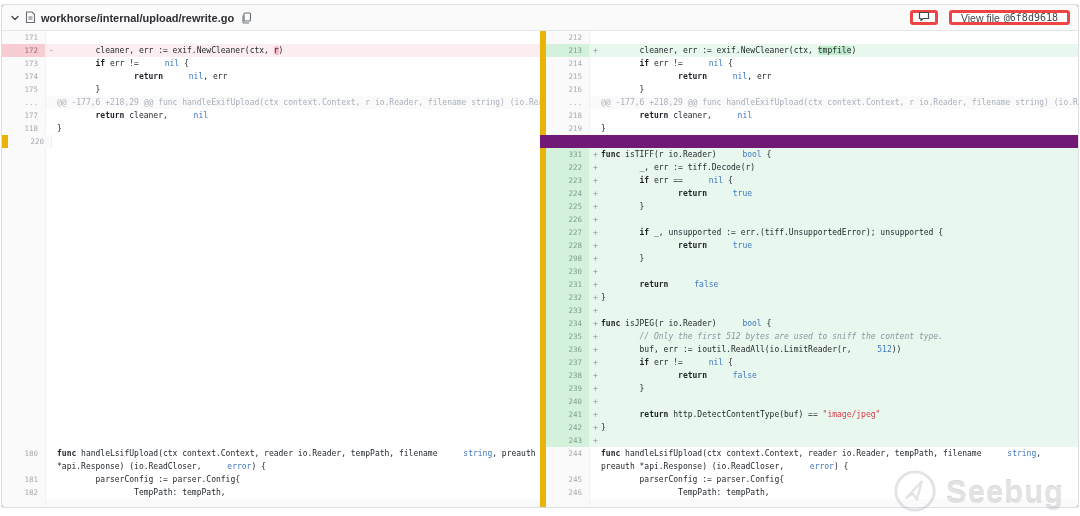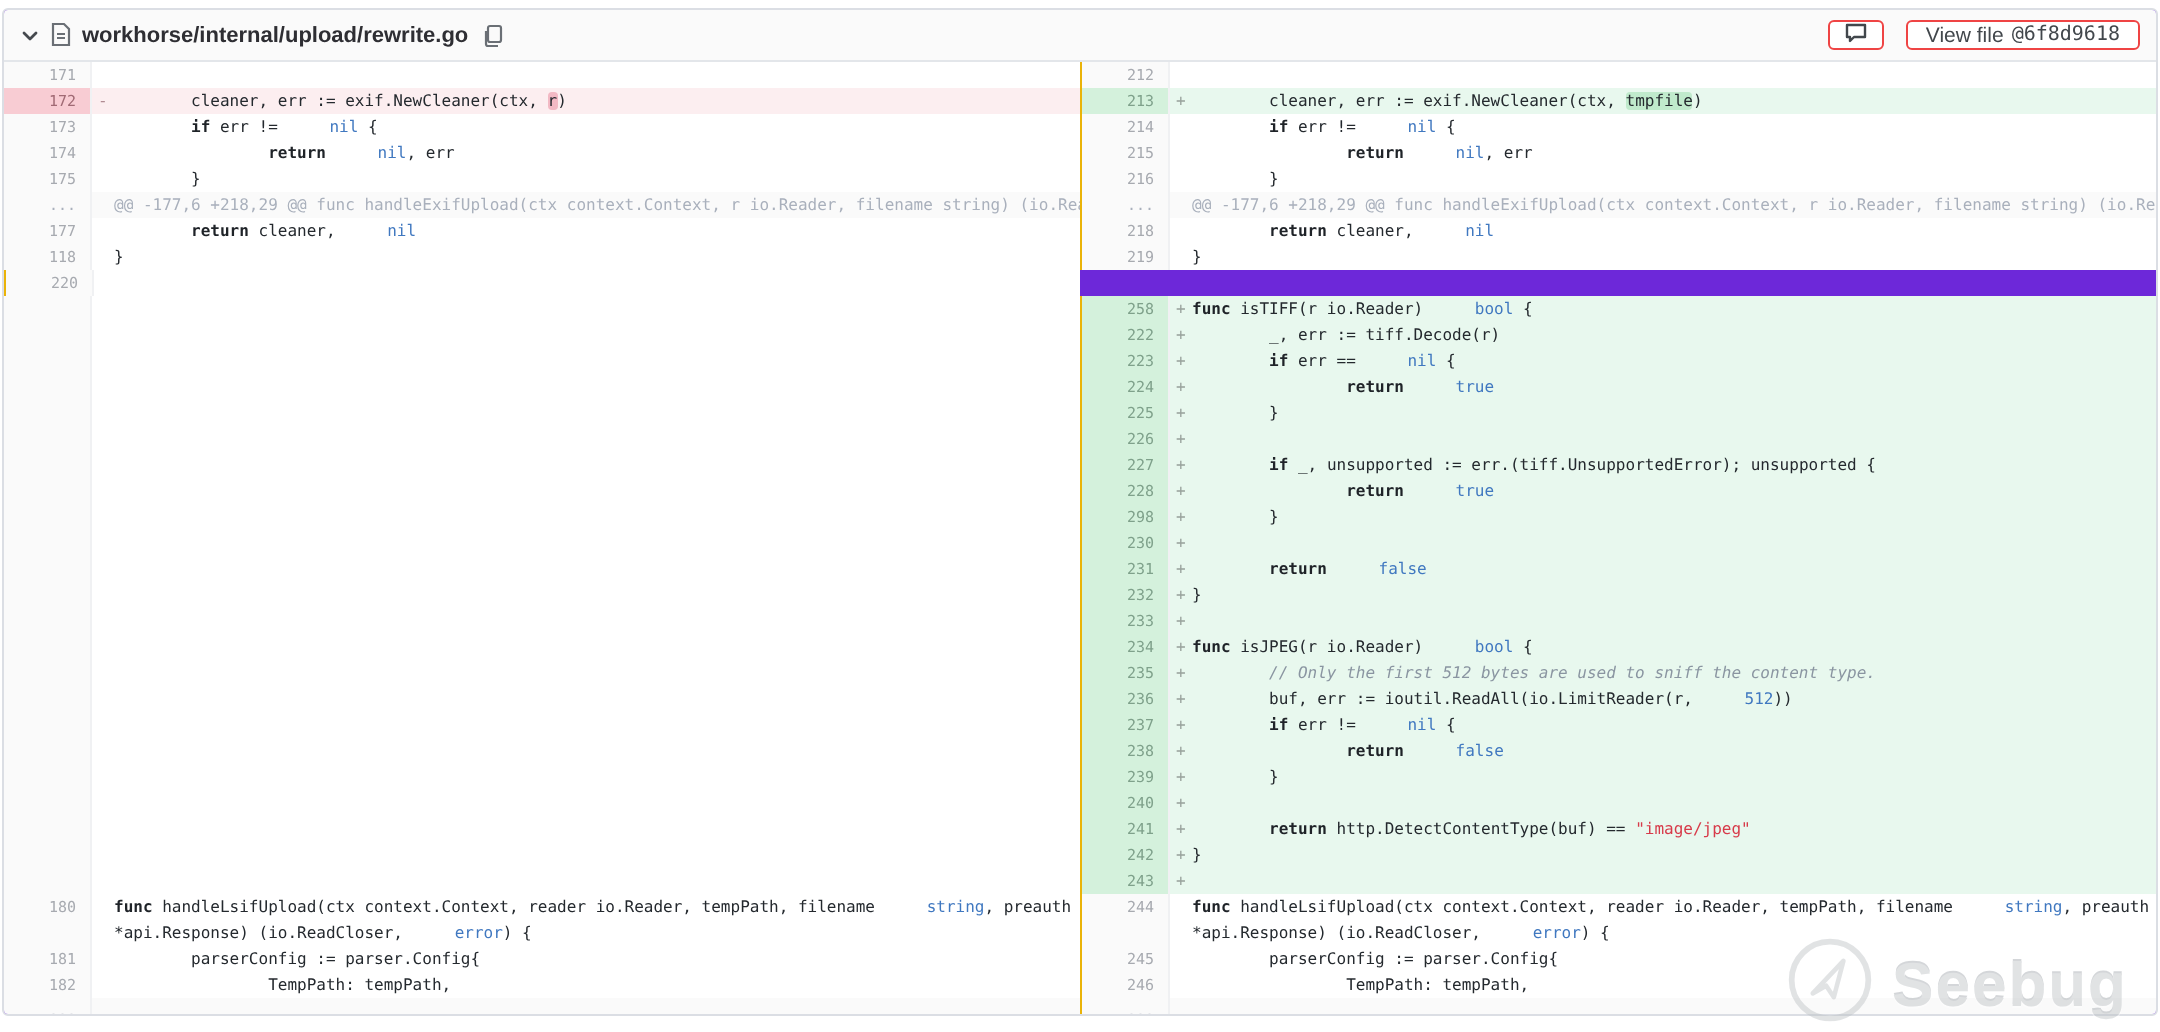--- a/index.html
+++ b/index.html
@@ -1,36 +1,36 @@
 <!DOCTYPE html>
 <html style="--del-bg: #fceef0; --del-gutter: #f8ccd3; --del-word: #f2b9c4; --add-bg: #e8f8ee; --add-gutter: #d4f1dc; --add-word: #c0eacc; --num-ctx: #a7aab0;"><head>
 <meta charset="utf-8">
 <style>
   html,body{margin:0;padding:0;background:#fff;width:1080px;height:516px;overflow:hidden;
     font-family:"Liberation Sans",sans-serif;}
   .card{position:absolute;top:4px;left:1px;right:1px;height:504px;border:1px solid #dbdee4;
-    border-radius:3px;overflow:hidden;background:#6d28d9;box-sizing:border-box;}
+    border-radius:3px;overflow:hidden;background:#701a75;box-sizing:border-box;}
   
   .fheader{height:25px;background:#fafafa;border-bottom:1px solid #e3e6ea;display:flex;
     align-items:center;padding:0 8px;gap:5px;}
   .chev{display:flex;align-items:center;cursor:pointer;color:#45494e;}
   .ficon,.cicon{display:flex;align-items:center;color:#6a6f75;}
   .cicon{cursor:pointer;margin-left:2px;}
   .fpath{font-weight:bold;font-size:11px;color:#2e2e33;text-decoration:none;cursor:pointer;}
   .spacer{flex:1;}
-  .btn{background:#fff;border:1px solid #ef4444;border-radius:3px;height:15px;display:flex;
+  .btn{background:#fff;border:3px solid #ef4444;border-radius:3px;height:15px;display:flex;
     align-items:center;justify-content:center;cursor:pointer;color:#42474c;}
   .iconbtn{width:28px;margin-right:6px;}
   .viewbtn{padding:0 9px;font-size:10.5px;gap:4px;font-family:"Liberation Sans",sans-serif;}
   .viewbtn .sha{font-family:"DejaVu Sans Mono",monospace;font-size:10px;}
   
   .diff{width:100%;}
   .drow{display:flex;}
   .dside{display:flex;width:50%;min-width:0;box-sizing:border-box;}
-  .dside.right{border-left:1px solid #eab308;}
+  .dside.right{border-left:6px solid #eab308;}
   .gutter{flex:0 0 44px;box-sizing:border-box;text-align:right;padding-right:7px;
     font-family:"DejaVu Sans Mono",monospace;font-size:7.5px;line-height:13px;
     color:var(--num-ctx);background:#fafafa;border-right:1px solid #f0f1f3;user-select:none;}
   .dline{flex:1;min-width:0;display:flex;background:#fff;}
   .sign{flex:0 0 11px;box-sizing:border-box;padding-left:3px;
     font-family:"DejaVu Sans Mono",monospace;font-size:8px;line-height:13px;color:#98a29c;}
   .code{flex:1;min-width:0;font-family:"DejaVu Sans Mono",monospace;font-size:8px;
     line-height:13px;min-height:13px;white-space:pre-wrap;word-wrap:break-word;
     tab-size:8;-moz-tab-size:8;color:#24292e;}
   
@@ -232,21 +232,21 @@
       </div>
       <div class="drow">
         <div class="dside left">
           <div class="gutter t-empty"></div>
           <div class="dline t-empty">
             <span class="sign"></span>
             <span class="code"></span>
           </div>
         </div>
         <div class="dside right">
-          <div class="gutter t-add">258</div>
+          <div class="gutter t-add">331</div>
           <div class="dline t-add">
             <span class="sign">+</span>
             <span class="code"><span class="tk-k">func</span><span> isTIFF(r io.Reader) </span><span class="tk-b">bool</span><span> {</span></span>
           </div>
         </div>
       </div>
       <div class="drow">
         <div class="dside left">
           <div class="gutter t-empty"></div>
           <div class="dline t-empty">

